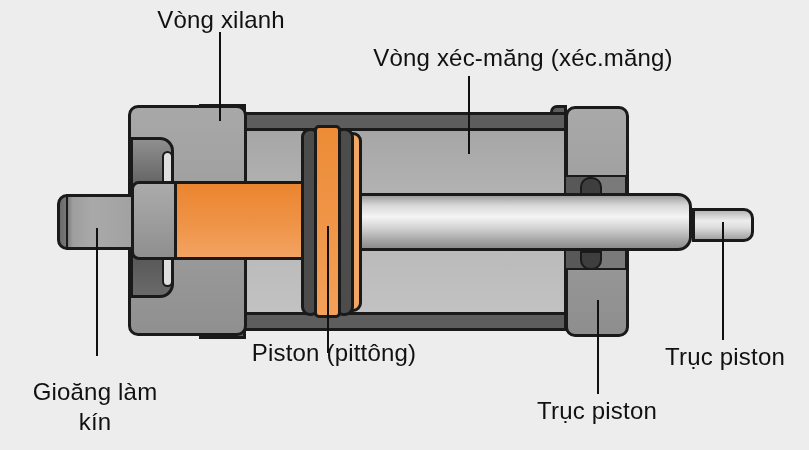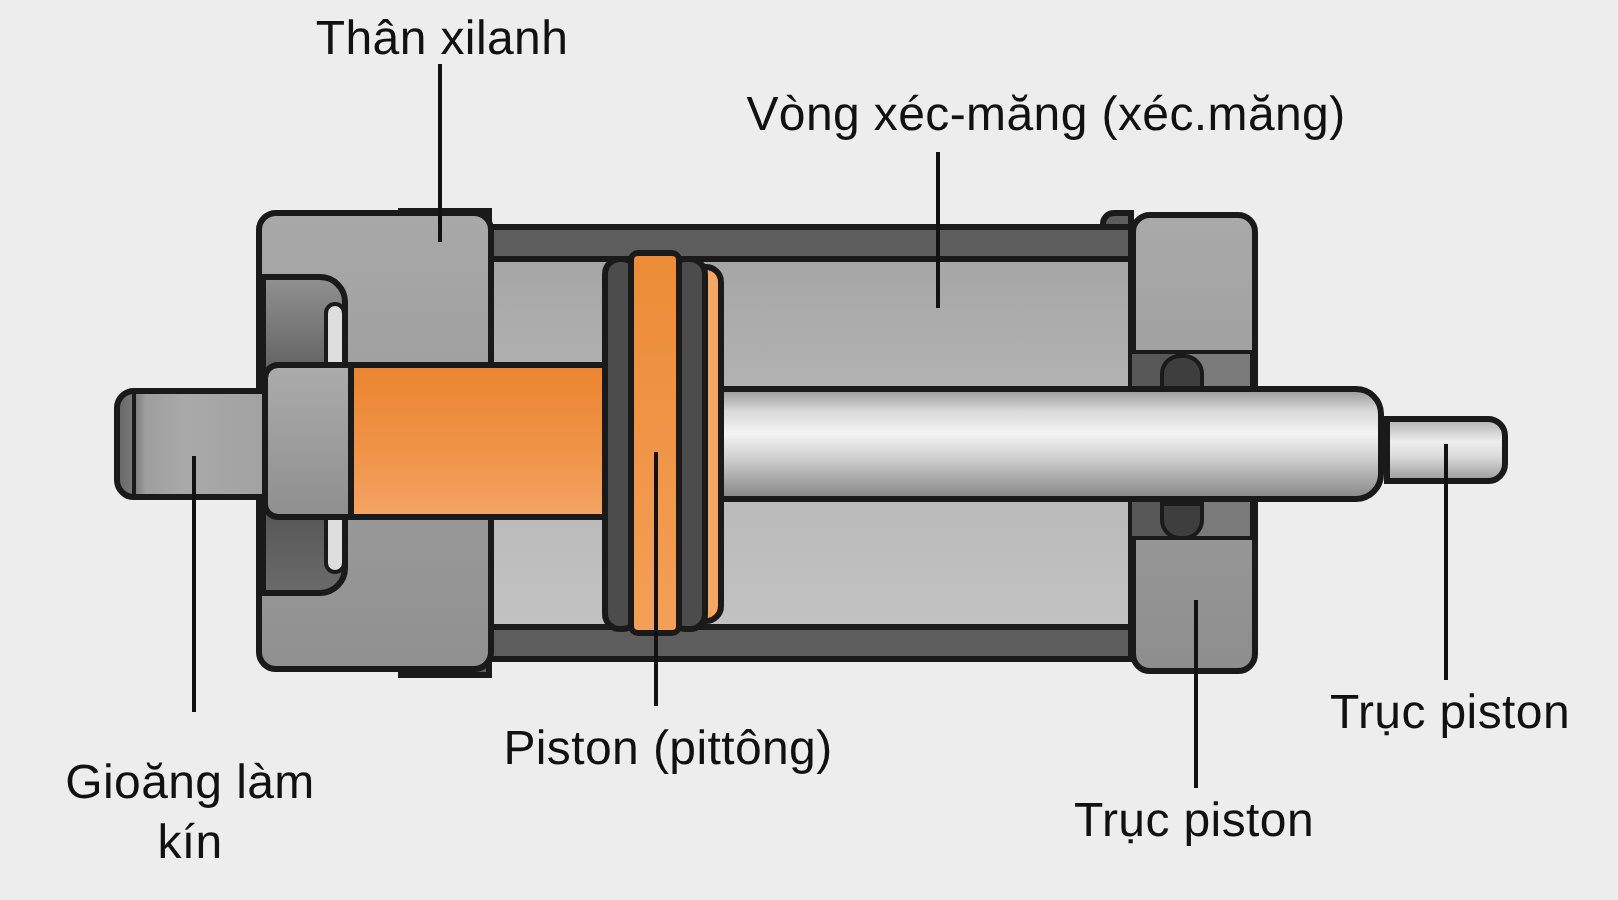--- a/index.html
+++ b/index.html
@@ -102,21 +102,21 @@
 
   
   .lbl{
     position:absolute;color:#111;font-size:24px;line-height:1.25;
     white-space:nowrap;transform:translateX(-50%);text-align:center;
     letter-spacing:0.2px;
   }
   .lbl-than{left:221px;top:5px;}
   .lbl-vong{left:523px;top:43px;}
   .lbl-gioang{left:95px;top:361px;white-space:normal;width:160px;margin-top:16px;}
-  .lbl-piston{left:334px;top:360px;}
+  .lbl-piston{left:334px;top:338px;}
   .lbl-truc-r{left:725px;top:342px;}
   .lbl-truc-b{left:597px;top:396px;}
 </style>
 </head>
 <body>
 
 <div class="stage">
 
   <div class="part interior"></div>
 
@@ -150,20 +150,20 @@
   <div class="part piston-ring-right"></div>
   <div class="part piston-disc"></div>
 
   <div class="leader leader-than"></div>
   <div class="leader leader-vong"></div>
   <div class="leader leader-gioang"></div>
   <div class="leader leader-piston"></div>
   <div class="leader leader-truc-r"></div>
   <div class="leader leader-truc-b"></div>
 
-  <div class="lbl lbl-than">Thân xilanh</div>
+  <div class="lbl lbl-than">Vòng xilanh</div>
   <div class="lbl lbl-vong">Vòng xéc-măng (xéc.măng)</div>
   <div class="lbl lbl-gioang">Gioăng làm kín</div>
   <div class="lbl lbl-piston">Piston (pittông)</div>
   <div class="lbl lbl-truc-r">Trục piston</div>
   <div class="lbl lbl-truc-b">Trục piston</div>
 
 </div>
 
 </body></html>

